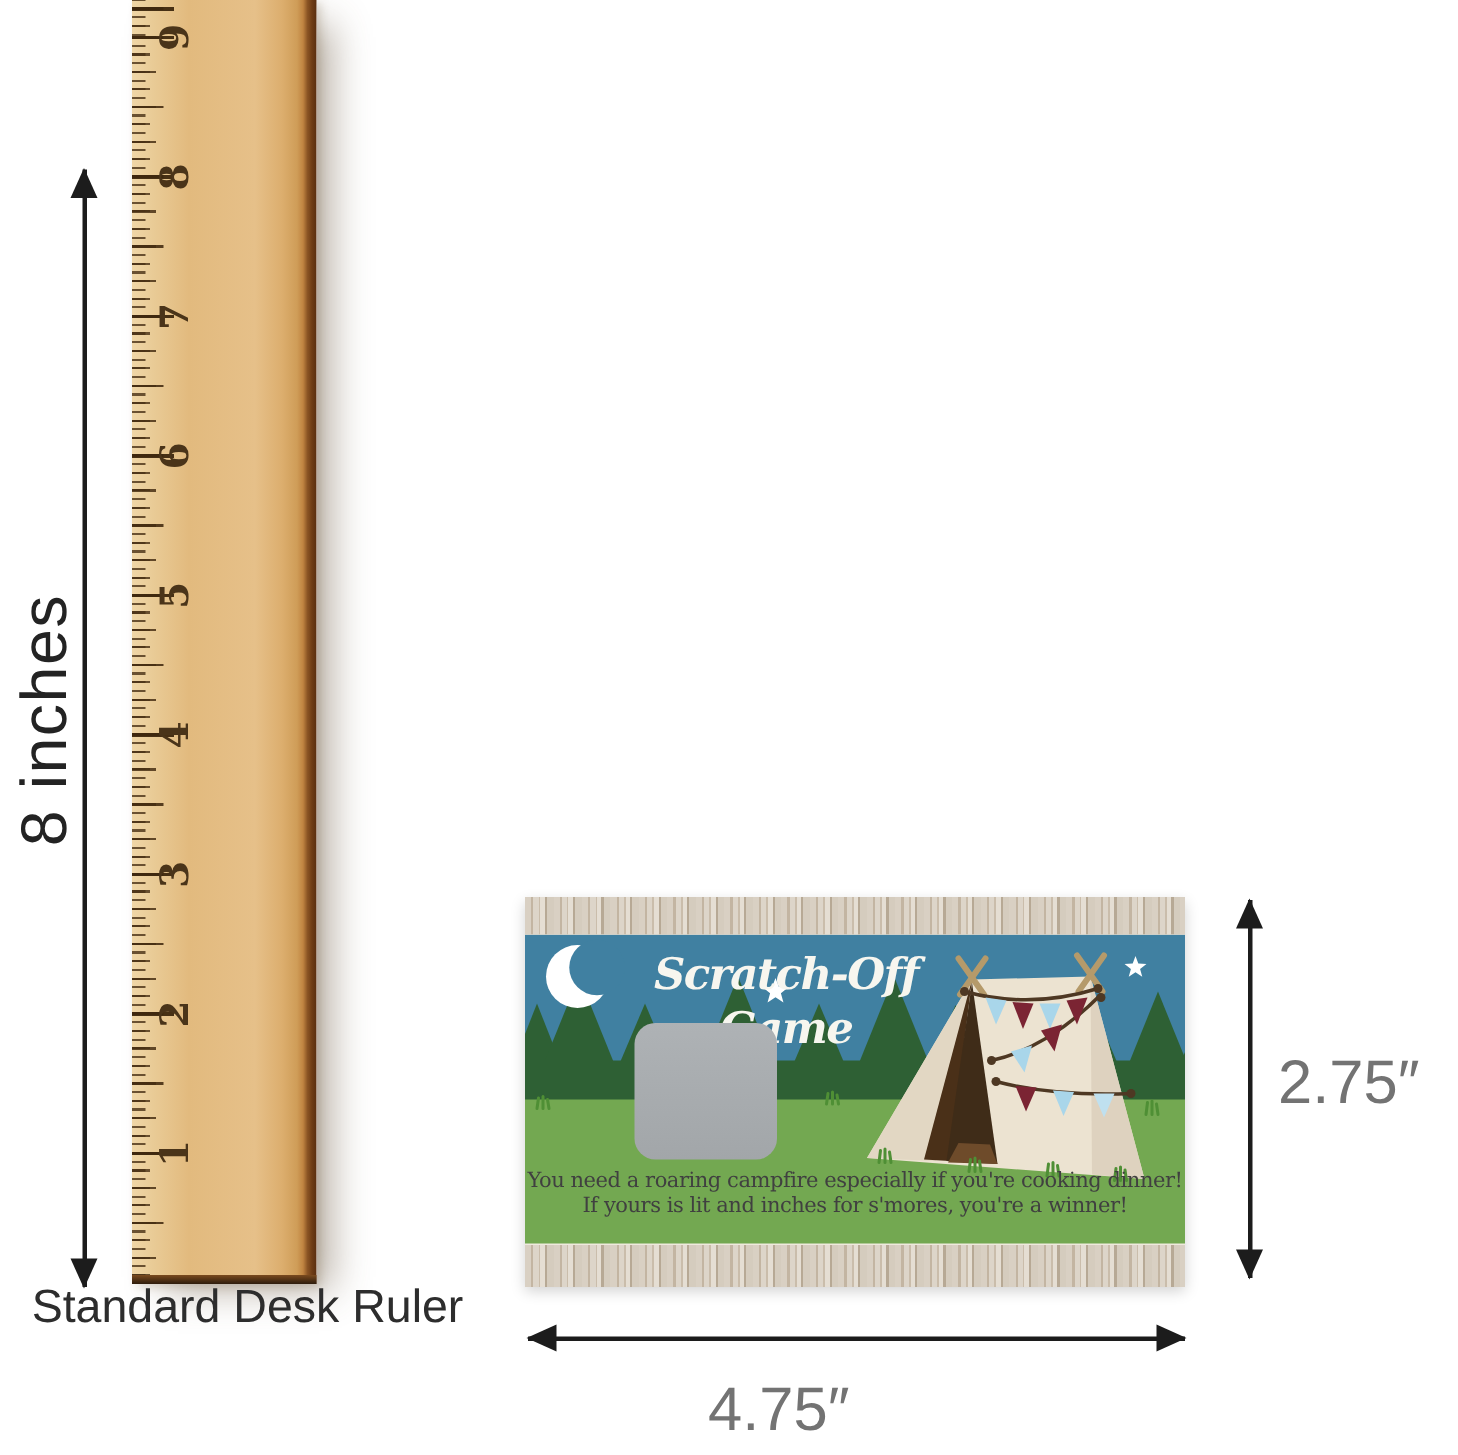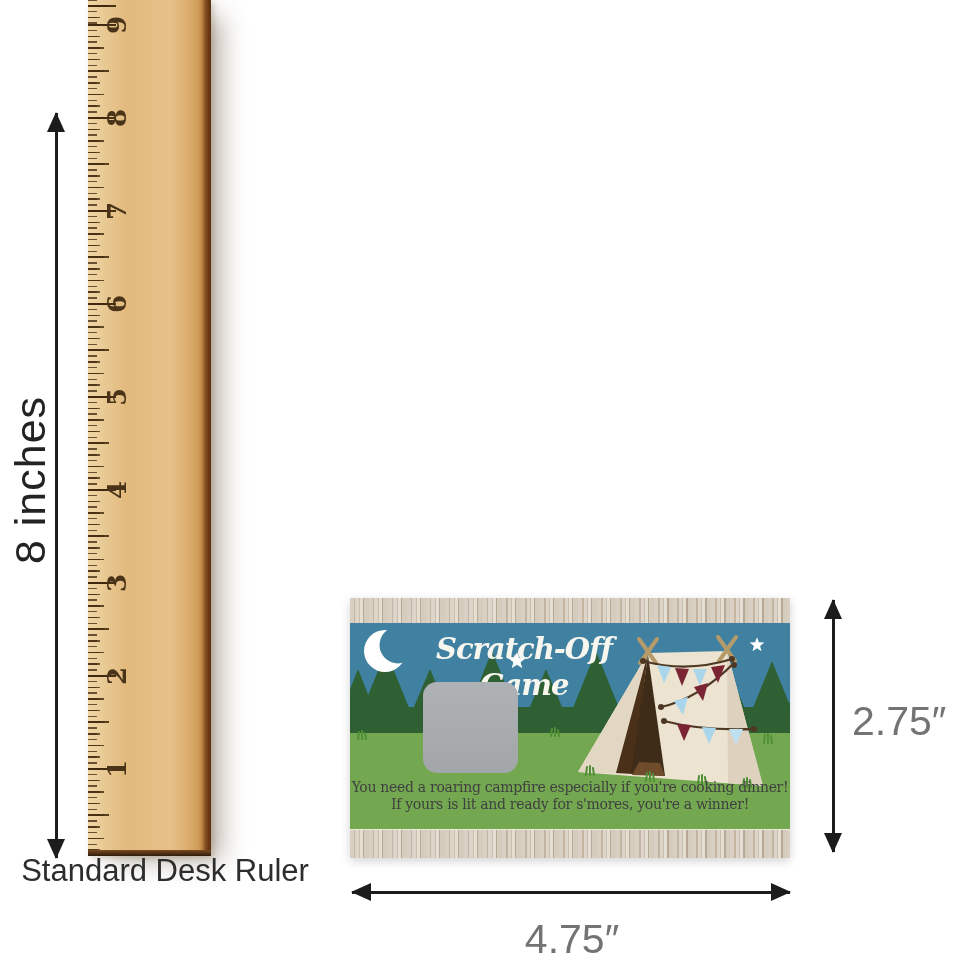--- a/index.html
+++ b/index.html
@@ -55,21 +55,21 @@
     position:absolute;left:-90px;top:455px;width:240px;height:50px;
     transform:rotate(-90deg);text-align:center;line-height:50px;
     font-size:43px;color:#232323;letter-spacing:1px;
   }
   .caption{
     position:absolute;left:0;top:852px;width:330px;text-align:center;
     font-size:31px;line-height:38px;color:#2d2d2d;
   }
   .dim-label{position:absolute;font-size:41px;color:#737373;}
   #card-height-label{left:852px;top:698px;width:120px;text-align:left;}
-  #card-width-label{left:472px;top:916px;width:200px;text-align:center;}
+  #card-width-label{left:472px;top:916px;width:200px;}
 
   
   .card{
     position:absolute;left:350px;top:598px;width:440px;height:260px;
     box-shadow:0 3px 9px rgba(0,0,0,.18);
     background:#d8cfc2;
   }
   .wood-border{
     position:absolute;left:0;width:440px;
     background:
@@ -212,21 +212,21 @@
           <path transform="translate(397,164)" d="M-4,0 l1,-8 M0,0 l0,-9 M4,0 l-1,-7"></path>
           <path transform="translate(418,120)" d="M-4,0 l1,-8 M0,0 l0,-9 M4,0 l-1,-7"></path>
           <path transform="translate(205,113)" d="M-4,0 l1,-7 M0,0 l0,-8 M4,0 l-1,-6"></path>
           <path transform="translate(12,116)" d="M-4,0 l1,-7 M0,0 l0,-8 M4,0 l-1,-6"></path>
         </g>
       </svg>
       <div class="card-title">Scratch-Off Game</div>
       <div class="scratch-box"></div>
       <div class="card-msg">
         <div>You need a roaring campfire especially if you're cooking dinner!</div>
-        <div>If yours is lit and ready for s'mores, you're a winner!</div>
+        <div>If yours is lit and inches for s'mores, you're a winner!</div>
       </div>
     </div>
     <div class="wood-border wood-bottom"></div>
   </div>
 
   <div class="arrow-v" id="card-height-arrow"></div>
   <div class="dim-label" id="card-height-label">2.75″</div>
 
   <div class="arrow-h" id="card-width-arrow"></div>
   <div class="dim-label" id="card-width-label">4.75″</div>

